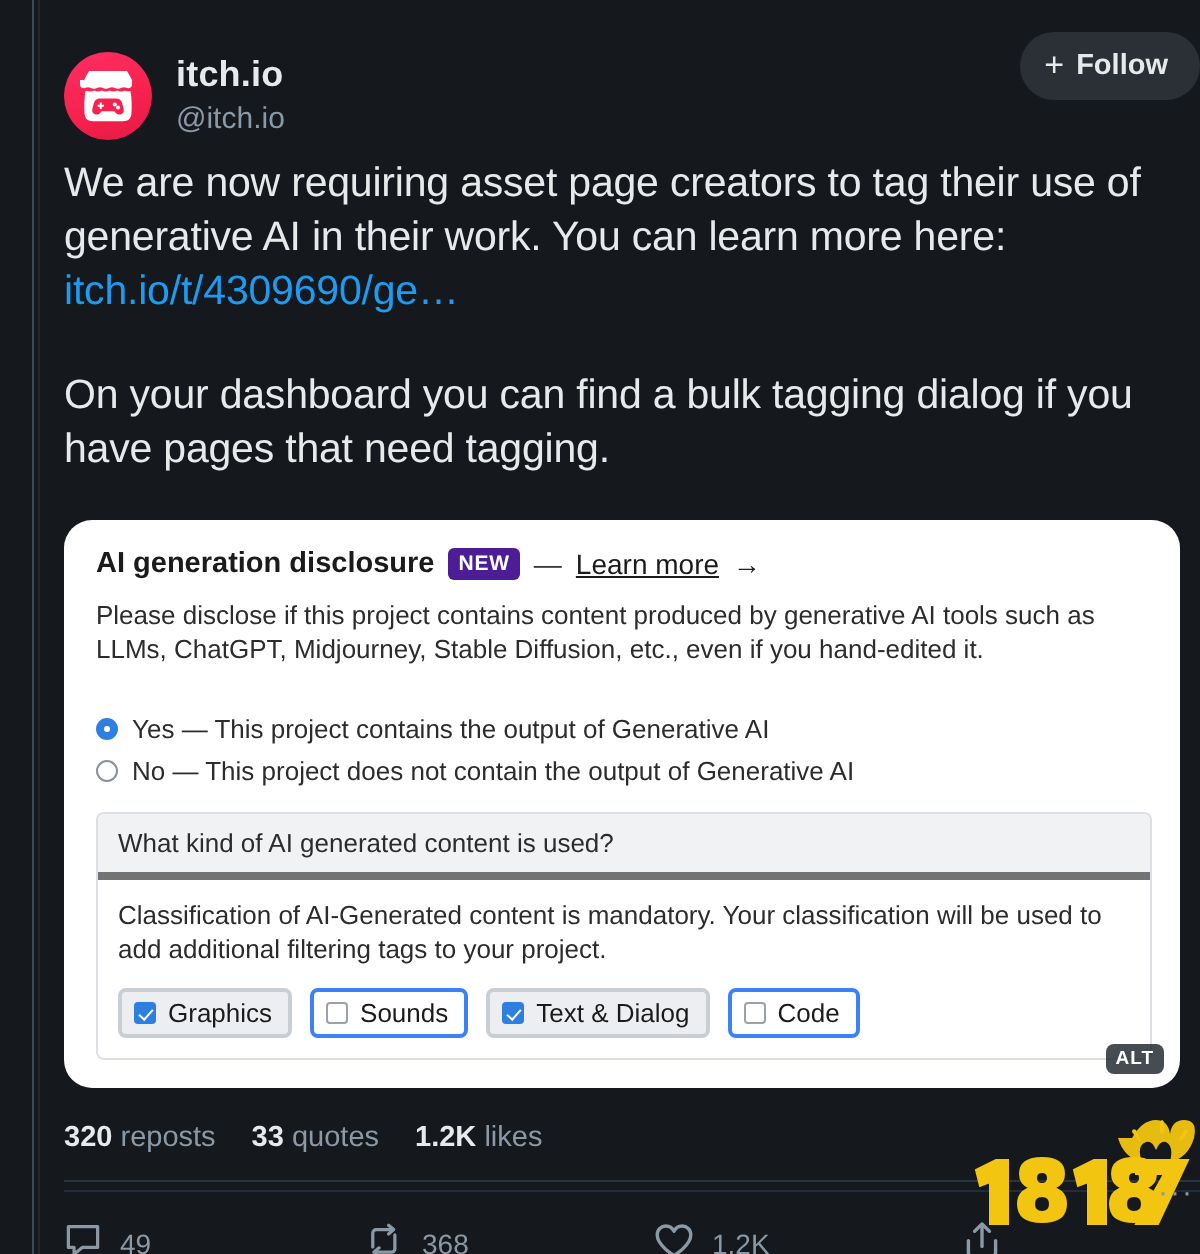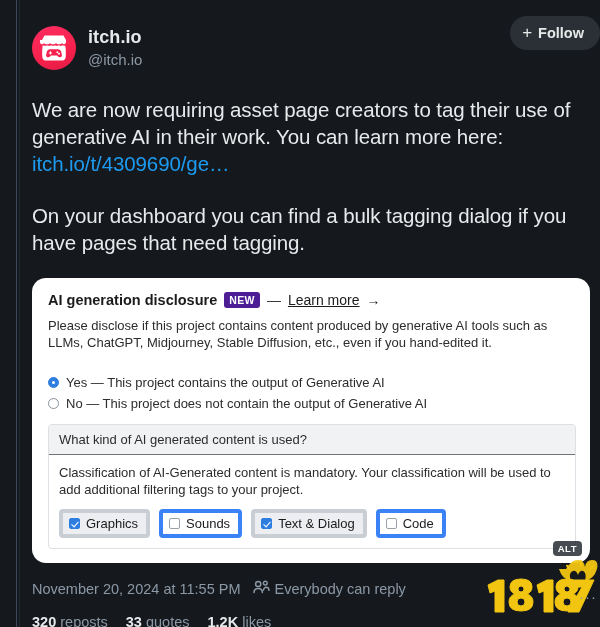--- a/index.html
+++ b/index.html
@@ -50,21 +50,21 @@
     font-family: "Liberation Sans", sans-serif;
     font-size: 14.5px; font-weight: bold; cursor: pointer;
   }
   .follow-btn .plus { font-size: 17px; font-weight: 400; line-height: 1; position: relative; top: -1px; }
 
   
   .body-text {
     color: #e7e9ea;
     font-size: 20.5px;
     line-height: 27px;
-    margin-top: 26px;
+    margin-top: 8px;
     letter-spacing: -0.1px;
     word-break: break-word;
   }
   .body-text .lnk { color: #1d9bf0; }
   .para2 { margin-top: 25px; }
 
   
   .card {
     margin-top: 22px;
     width: 558px;
@@ -110,30 +110,30 @@
     content: ""; position: absolute; left: 3px; top: 3px;
     width: 3px; height: 3px; border-radius: 50%; background: #fff;
   }
 
   .subpanel {
     margin-top: 13px; margin-left: 2px;
     border: 1px solid #dcdfe3; border-radius: 4px;
     width: 528px; background: #fff; overflow: hidden;
   }
   .subpanel-head {
-    background: #f1f2f4; border-bottom: 1px solid #737373;
+    background: #f1f2f4; border-bottom: 4px solid #737373;
     padding: 7px 10px; font-size: 13px; color: #2c2c2c;
   }
   .subpanel-body { padding: 9px 10px 10px 10px; }
   .subpanel-body p { font-size: 13px; line-height: 17px; color: #2c2c2c; }
 
   .chk-row { display: flex; gap: 9px; margin-top: 11px; }
   .chk {
     display: flex; align-items: center; gap: 6px;
-    border: 4px solid #3b82f6; border-radius: 4px;
+    border: 2px solid #3b82f6; border-radius: 4px;
     padding: 3px 8px 3px 6px; font-size: 13px; color: #1b1b1b;
     background: #fff; cursor: pointer;
   }
   .chk.sel { background: #eceef1; border-color: #c9ced4; }
   .box {
     width: 11px; height: 11px; border-radius: 2px;
     border: 1px solid #9aa1a9; background: #fff; flex: 0 0 11px;
     position: relative;
   }
   .box.on { background: #2f7fe0; border-color: #2f7fe0; }
@@ -265,34 +265,20 @@
               <span class="box"></span>
               <span>Code</span>
             </label>
           </div>
         </div>
       </div>
 
       <div class="alt-badge">ALT</div>
     </div>
 
-    <div class="meta-row">
-      <span>November 20, 2024 at 11:55 PM</span>
-      <span class="ppl">
-        <span>
-          <svg width="17" height="14" viewBox="0 0 17 14" fill="none">
-            <circle cx="5.2" cy="4" r="2.6" stroke="#8b98a5" stroke-width="1.5"></circle>
-            <path d="M1 12.6 C1 9.9 2.9 8.4 5.2 8.4 C7.5 8.4 9.4 9.9 9.4 12.6" stroke="#8b98a5" stroke-width="1.5" stroke-linecap="round"></path>
-            <circle cx="12.3" cy="3.1" r="1.9" stroke="#8b98a5" stroke-width="1.4"></circle>
-            <path d="M10.4 10.2 C10.8 8.2 11.9 7.2 13.3 7.2 C15 7.2 16 8.5 16 10.4" stroke="#8b98a5" stroke-width="1.4" stroke-linecap="round"></path>
-          </svg>
-        </span>
-        <span>Everybody can reply</span>
-      </span>
-    </div>
 
     <div class="stats-row">
       <span><b>320</b> <span>reposts</span></span>
       <span><b>33</b> <span>quotes</span></span>
       <span><b>1.2K</b> <span>likes</span></span>
     </div>
 
     <div class="divider"></div>
     <div class="divider2"></div>
 

